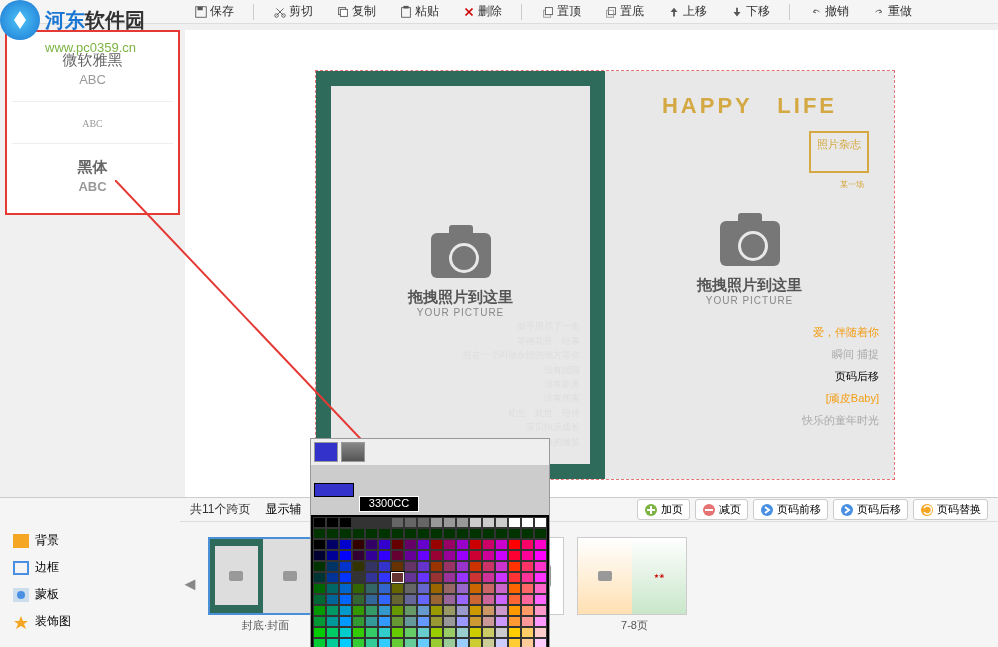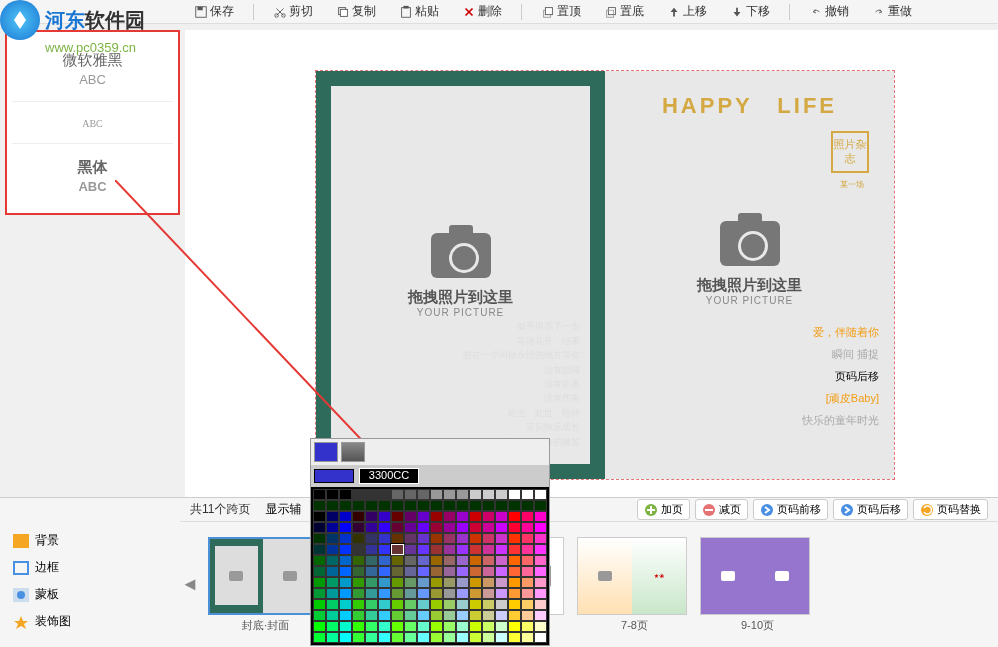--- a/index.html
+++ b/index.html
@@ -38,36 +38,36 @@
     .photo-placeholder { text-align: center; }
     .camera-icon { width: 60px; height: 45px; margin: 0 auto 10px; background: #777; border-radius: 6px; position: relative; }
     .camera-icon::before { content: ''; position: absolute; top: -8px; left: 18px; width: 24px; height: 10px; background: #777; border-radius: 3px 3px 0 0; }
     .camera-icon::after { content: ''; position: absolute; top: 10px; left: 18px; width: 24px; height: 24px; border: 3px solid #e8e8e8; border-radius: 50%; }
     .drop-text { font-size: 15px; font-weight: bold; color: #555; }
     .drop-sub { font-size: 10px; color: #888; letter-spacing: 1px; }
     
     .page-left-text { position: absolute; bottom: 15px; right: 10px; text-align: right; font-size: 9px; color: #ddd; line-height: 1.6; }
     
     .page-right-title { font-family: Arial; font-size: 22px; font-weight: bold; color: #d4a943; letter-spacing: 3px; text-align: center; margin-top: 5px; }
-    .stamp { position: absolute; top: 60px; right: 25px; width: 38px; height: 42px; border: 2px solid #d4a943; text-align: center; font-size: 11px; color: #d4a943; padding-top: 4px; line-height: 1.3; }
+    .stamp { position: absolute; top: 60px; right: 25px; width: 60px; height: 42px; border: 2px solid #d4a943; text-align: center; font-size: 11px; color: #d4a943; padding-top: 4px; line-height: 1.3; }
     .stamp-sub { position: absolute; top: 108px; right: 30px; font-size: 8px; color: #d4a943; }
     
     .page-right-content { margin-top: 100px; text-align: center; }
     .page-right-side { position: absolute; right: 15px; top: 250px; text-align: right; font-size: 11px; line-height: 2; }
     .orange-text { color: #f39c12; }
     .gray-text { color: #aaa; }
     
     .color-picker-panel { position: absolute; top: 438px; left: 310px; width: 240px; background: #f5f5f5; z-index: 60; border: 1px solid #999; }
     .color-picker-tabs { display: flex; background: #eee; padding: 3px; gap: 3px; }
     .color-tab { width: 24px; height: 20px; border: 1px solid #999; cursor: pointer; }
     .color-tab.active { background: #3333cc; }
     .color-tab.gradient { background: linear-gradient(#888, #555); }
     .color-preview-row { display: flex; padding: 3px; gap: 5px; align-items: center; background: #ccc; }
     .color-preview { width: 40px; height: 14px; background: #3333cc; border: 1px solid #000; }
-    .color-hex { width: 60px; height: 16px; background: #000; color: #fff; border: 1px solid #fff; font-size: 11px; text-align: center; }
+    .color-hex { width: 60px; height: 16px; background: #000; color: #fff; border: 1px solid #fff; font-size: 11px; text-align: center; margin-top: 28px; }
     .color-grid { display: grid; grid-template-columns: repeat(18, 1fr); gap: 0; padding: 2px; background: #000; }
     .color-cell { width: 13px; height: 11px; cursor: pointer; border: 0.5px solid #333; }
     .color-cell.selected { border: 1px solid #fff; outline: 1px solid #000; }
     
     .bottom-section { position: absolute; bottom: 0; left: 0; right: 0; height: 150px; background: #f5f5f5; border-top: 1px solid #ccc; display: flex; }
     
     .left-tools { width: 180px; padding: 5px; }
     .tool-item { display: flex; align-items: center; gap: 6px; padding: 5px 8px; cursor: pointer; font-size: 12px; }
     .tool-icon { width: 16px; height: 14px; }
     
@@ -650,28 +650,15 @@
               <div class="thumb-half" style="background:linear-gradient(#fff,#ffe0b2)">
                 <div class="thumb-mini-cam"></div>
               </div>
               <div class="thumb-half" style="background:linear-gradient(#fff,#c8e6c9)">
                 <div style="font-size:6px;color:#c00">★❀</div>
               </div>
             </div>
           </div>
         <div class="thumb-label">7-8页</div>
       </div>
-      <div class="thumb">
-        <div class="thumb-img">
-            <div class="thumb-spread">
-              <div class="thumb-half" style="background:#9575cd">
-                <div class="thumb-mini-cam" style="background:#fff"></div>
-              </div>
-              <div class="thumb-half" style="background:#9575cd">
-                <div class="thumb-mini-cam" style="background:#fff"></div>
-              </div>
-            </div>
-          </div>
-        <div class="thumb-label">9-10页</div>
-      </div>
     </div>
   </div>
 </div>
 
 </body></html>

